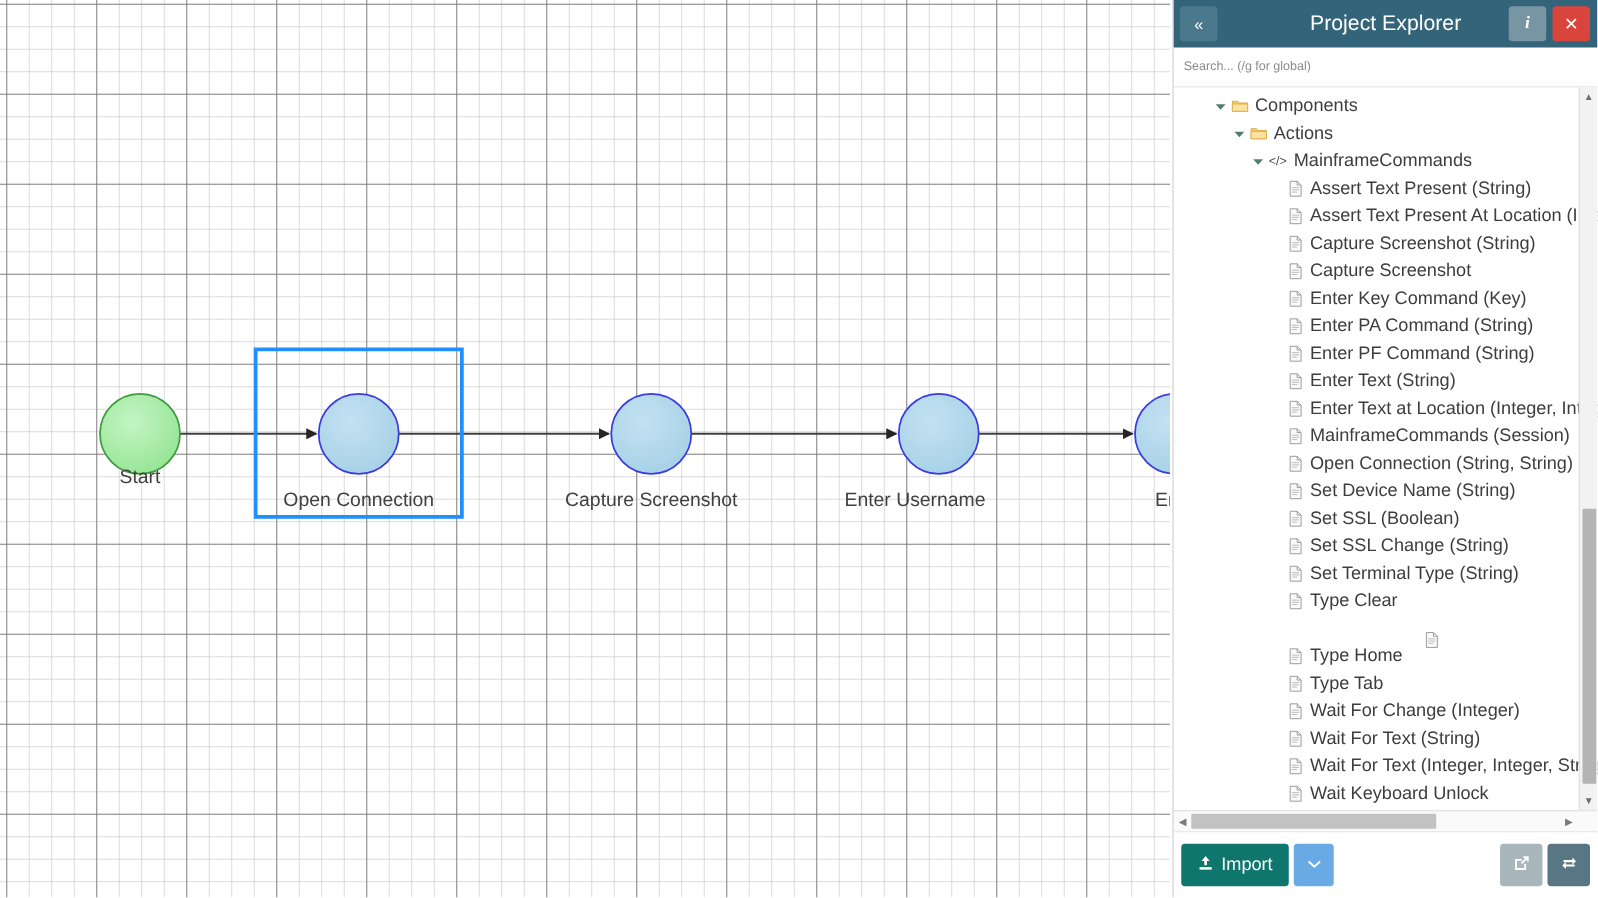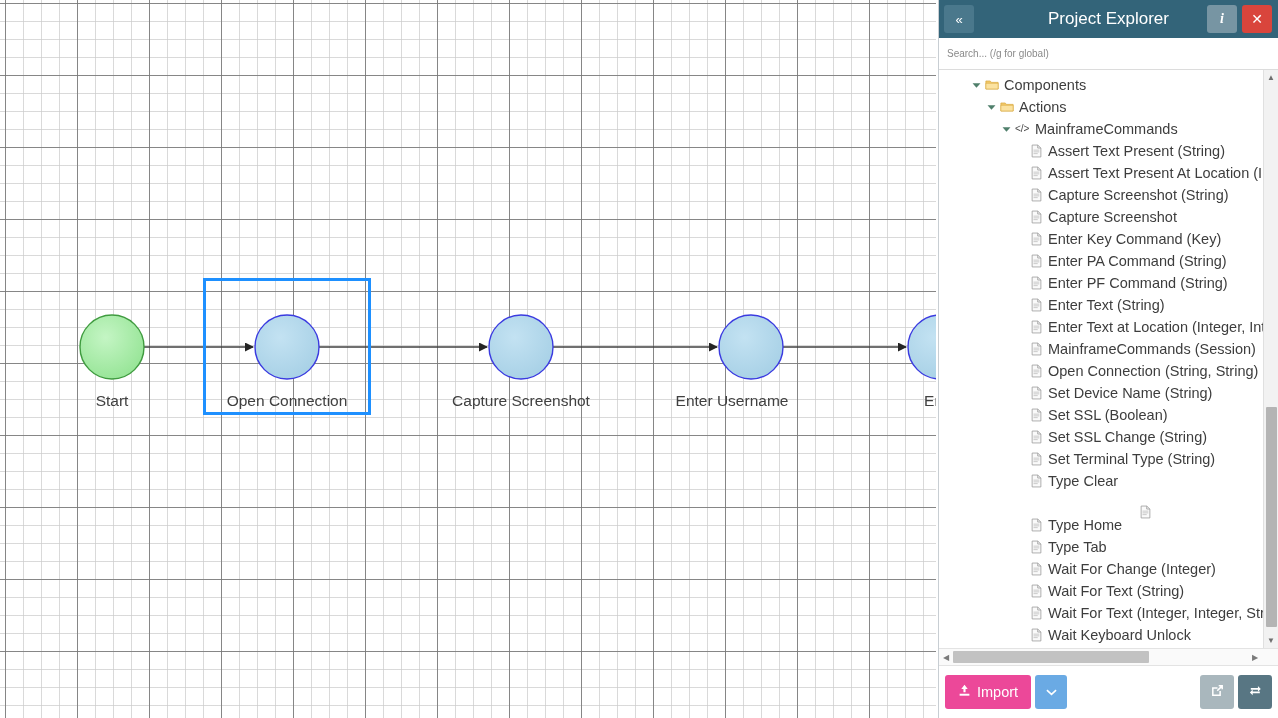--- a/index.html
+++ b/index.html
@@ -129,21 +129,21 @@
     flex: 0 0 52px; background: #ffffff;
     display: flex; align-items: center; padding: 0 6px;
     position: relative;
   }
   .btn {
     border: none; border-radius: 3px; cursor: pointer;
     color: #fff; font-size: 14.5px;
     display: flex; align-items: center; justify-content: center;
     font-family: "Liberation Sans", sans-serif;
   }
-  .btn-import { background: #ec4899; height: 34px; padding: 0 13px; gap: 6px; }
+  .btn-import { background: #0f766e; height: 34px; padding: 0 13px; gap: 6px; }
   .btn-caret { background: #6aaae4; height: 34px; width: 32px; margin-left: 4px; font-size: 11px; }
   .footer-right { position: absolute; right: 6px; display: flex; gap: 4px; }
   .btn-ext { background: #a9b7bd; height: 34px; width: 34px; }
   .btn-sync { background: #587683; height: 34px; width: 34px; }
 </style>
 </head>
 <body>
 
 <div id="app">
 
@@ -171,21 +171,21 @@
       <g id="nodes">
           <circle cx="112" cy="347" r="32" fill="url(#gGreen)" stroke="#3f9b3f" stroke-width="1.4"></circle>
           <circle cx="287" cy="347" r="32" fill="url(#gBlue)" stroke="#3a3ae0" stroke-width="1.4"></circle>
           <circle cx="521" cy="347" r="32" fill="url(#gBlue)" stroke="#3a3ae0" stroke-width="1.4"></circle>
           <circle cx="751" cy="347" r="32" fill="url(#gBlue)" stroke="#3a3ae0" stroke-width="1.4"></circle>
           <circle cx="940" cy="347" r="32" fill="url(#gBlue)" stroke="#3a3ae0" stroke-width="1.4"></circle>
         </g>
     </svg>
     <div id="selection" class="selection-box" style="left: 203px; top: 278px; width: 168px; height: 137px; border-color: rgb(30, 144, 255);"></div>
     <div id="node-labels">
-        <div class="node-label" style="left: 112px; top: 392px; color: rgb(64, 64, 64);">Start</div>
+        <div class="node-label" style="left: 112px; top: 373px; color: rgb(64, 64, 64);">Start</div>
         <div class="node-label" style="left: 287px; top: 392px; color: rgb(64, 64, 64);">Open Connection</div>
         <div class="node-label" style="left: 521px; top: 392px; color: rgb(64, 64, 64);">Capture Screenshot</div>
         <div class="node-label" style="left: 732px; top: 392px; color: rgb(64, 64, 64);">Enter Username</div>
         <div class="node-label" style="left: 940px; top: 392px; color: rgb(64, 64, 64);">Ente</div>
       </div>
   </div>
 
   <div id="panel">
 
     <div class="panel-header">

